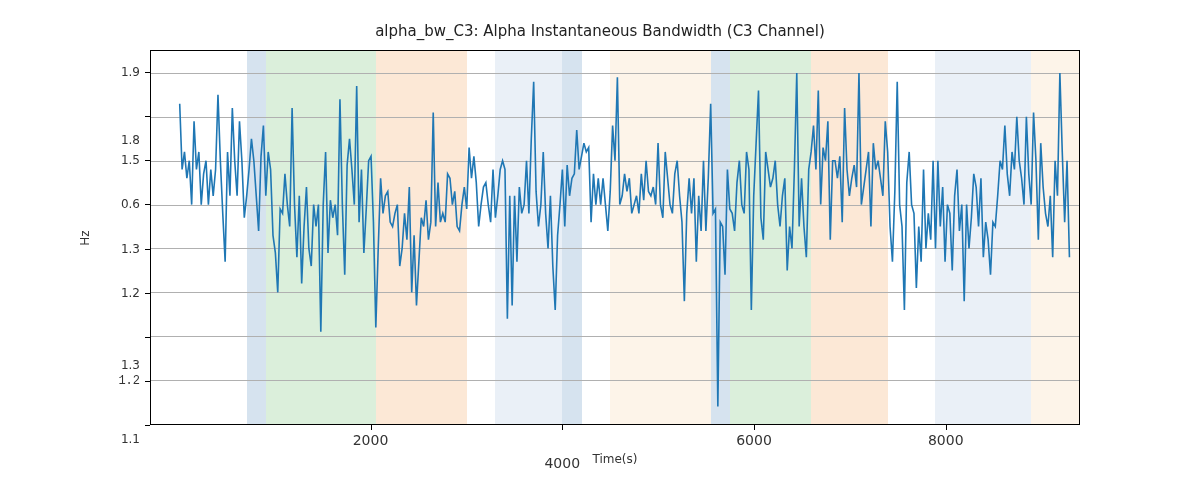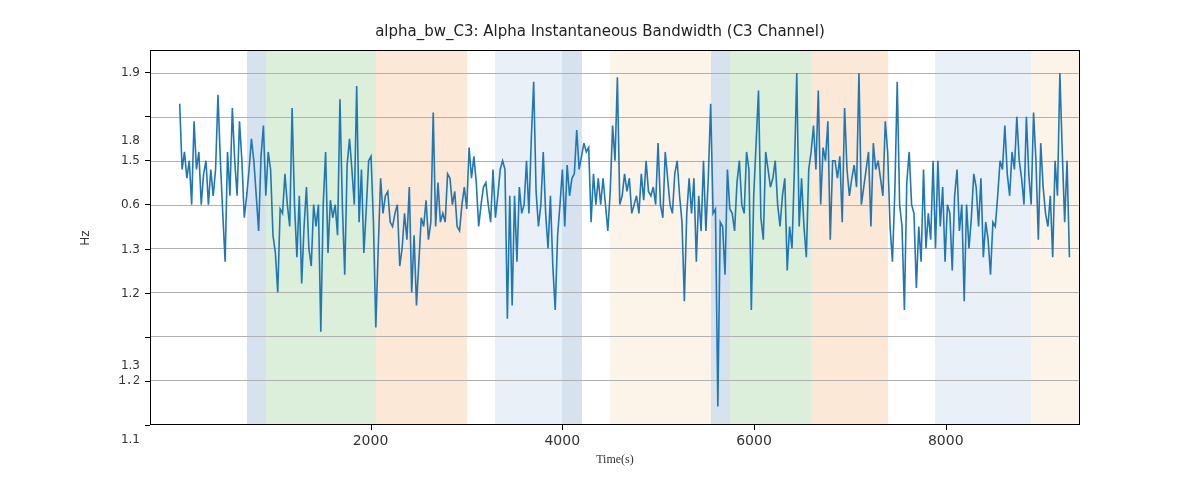--- a/index.html
+++ b/index.html
@@ -81,21 +81,20 @@
     border-top: 1px solid #000;
   }
   .xlabel {
     position: absolute;
     top: 452px;
     left: 150px;
     width: 930px;
     text-align: center;
     font-size: 12px;
     color: #333;
-    font-family: Liberation Serif, serif;
   }
   .ylabel {
     position: absolute;
     left: 75px;
     top: 50px;
     width: 20px;
     height: 375px;
     display: flex;
     align-items: center;
     justify-content: center;
@@ -148,21 +147,21 @@
       <div class="ytick-label" style="top: 160.294px;">1.5</div>
       <div class="ytick-mark" style="top: 160.294px;"></div>
       <div class="ytick-label" style="top: 116.176px; margin-top: 24px;">1.8</div>
       <div class="ytick-mark" style="top: 116.176px;"></div>
       <div class="ytick-label" style="top: 72.0588px;">1.9</div>
       <div class="ytick-mark" style="top: 72.0588px;"></div>
     </div>
   <div id="xtick-container">
       <div class="xtick-label" style="left: 370.515px;">2000</div>
       <div class="xtick-mark" style="left: 370.515px;"></div>
-      <div class="xtick-label" style="left: 562.268px;">4000</div>
+      <div class="xtick-label" style="left: 562.268px; margin-top: 23px;">4000</div>
       <div class="xtick-mark" style="left: 562.268px;"></div>
       <div class="xtick-label" style="left: 754.021px;">6000</div>
       <div class="xtick-mark" style="left: 754.021px;"></div>
       <div class="xtick-label" style="left: 945.773px;">8000</div>
       <div class="xtick-mark" style="left: 945.773px;"></div>
     </div>
 
   <div class="axes" id="axes">
     <div id="bands-layer">
         <div class="band" style="left: 95.6701px; width: 19.134px; background: rgb(90, 143, 191);"></div>

